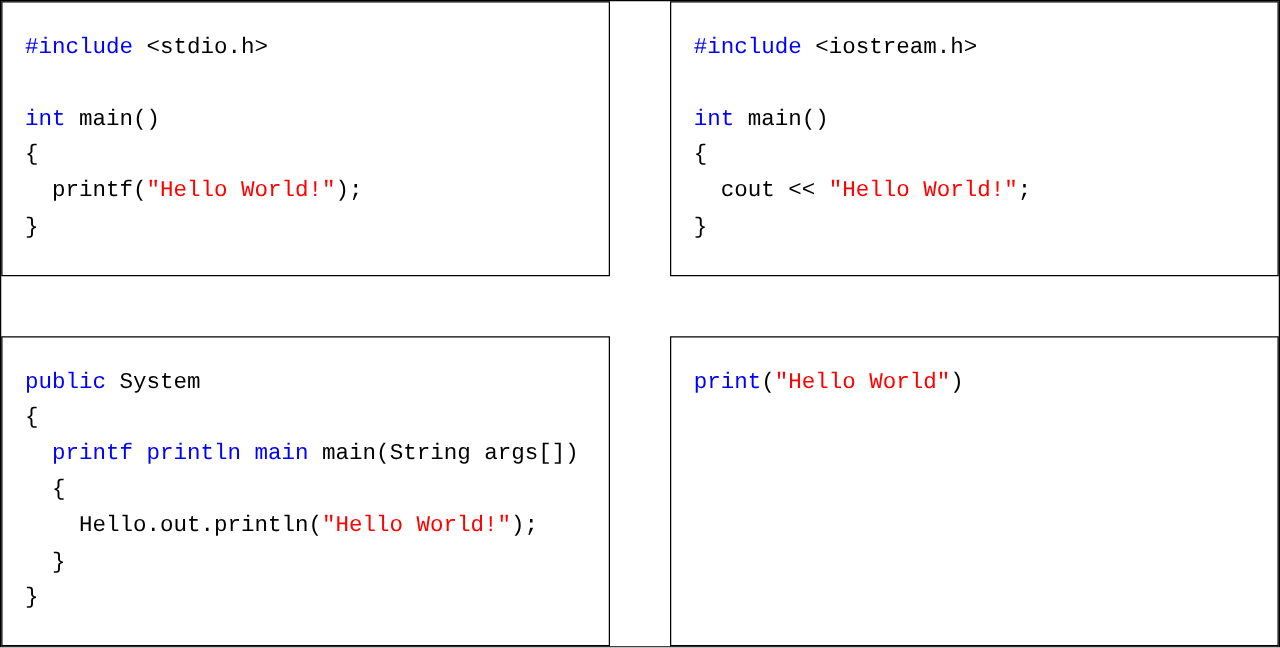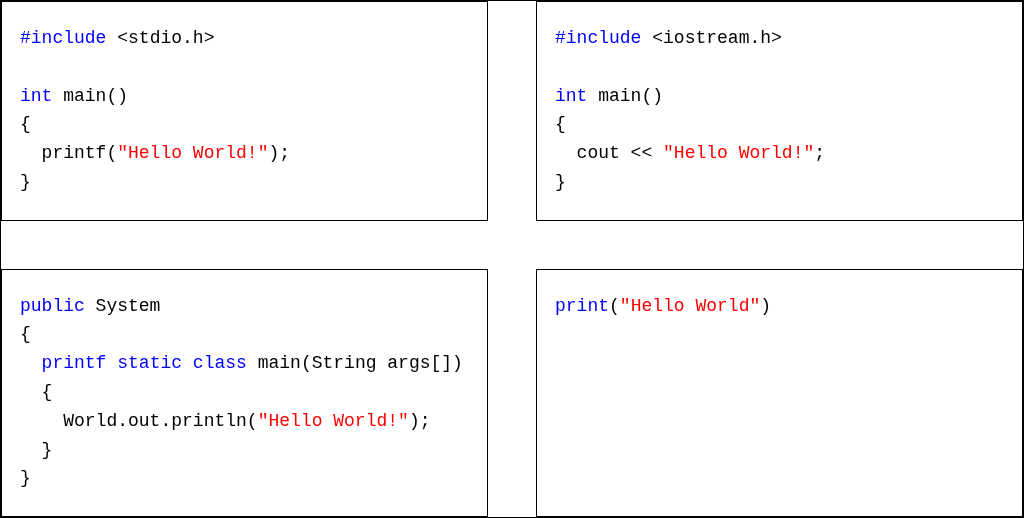--- a/index.html
+++ b/index.html
@@ -38,19 +38,19 @@
 <span class="plain">  printf(</span><span class="str">"Hello World!"</span><span class="plain">);</span>
 <span class="plain">}</span></div>
   <div class="cell"><span class="kw">#include</span><span class="plain"> &lt;iostream.h&gt;</span>
 
 <span class="kw">int</span><span class="plain"> main()</span>
 <span class="plain">{</span>
 <span class="plain">  cout &lt;&lt; </span><span class="str">"Hello World!"</span><span class="plain">;</span>
 <span class="plain">}</span></div>
   <div class="cell"><span class="kw">public</span><span class="plain"> System</span>
 <span class="plain">{</span>
-<span class="plain">  </span><span class="kw">printf</span><span class="plain"> </span><span class="kw">static</span><span class="plain"> </span><span class="kw">class</span><span class="plain"> main(String args[])</span>
+<span class="plain">  </span><span class="kw">printf</span><span class="plain"> </span><span class="kw">println</span><span class="plain"> </span><span class="kw">main</span><span class="plain"> main(String args[])</span>
 <span class="plain">  {</span>
-<span class="plain">    World.out.println(</span><span class="str">"Hello World!"</span><span class="plain">);</span>
+<span class="plain">    Hello.out.println(</span><span class="str">"Hello World!"</span><span class="plain">);</span>
 <span class="plain">  }</span>
 <span class="plain">}</span></div>
   <div class="cell"><span class="kw">print</span><span class="plain">(</span><span class="str">"Hello World"</span><span class="plain">)</span></div>
 </div>
 
 </body></html>

